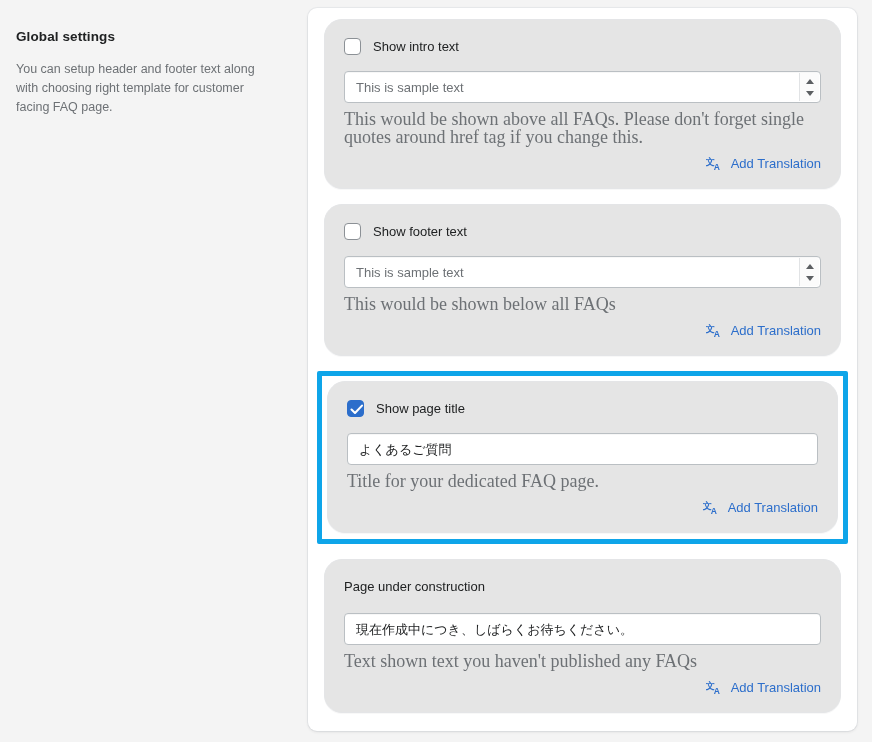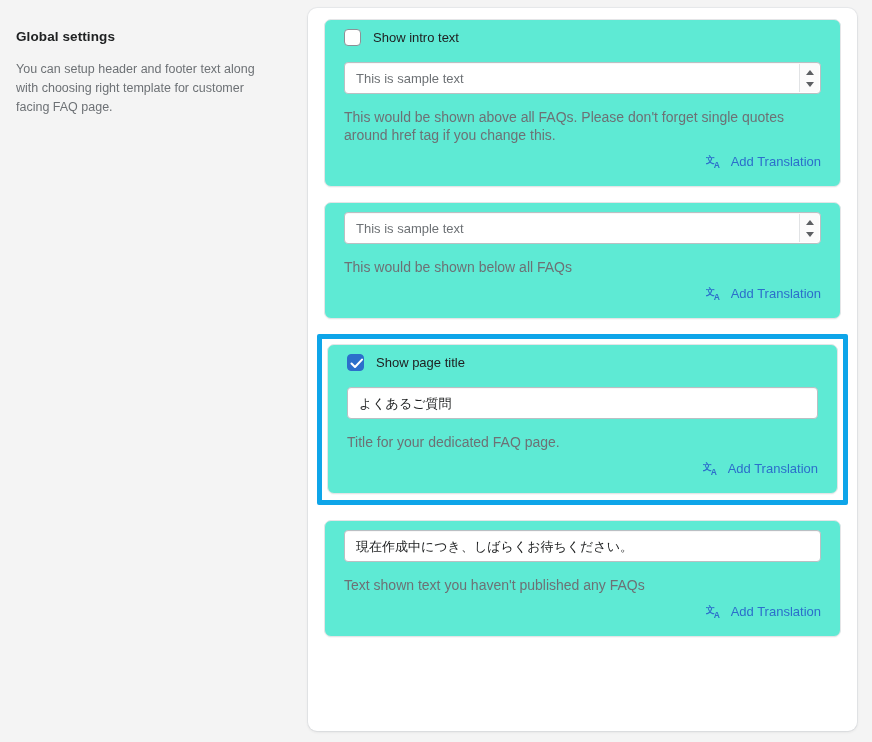--- a/index.html
+++ b/index.html
@@ -52,25 +52,25 @@
   }
 
   #cards {
     position: absolute;
     left: 16px;
     top: 11px;
     width: 517px;
   }
 
   .card {
-    background: #5eead4;
+    background: #e5e5e5;
     border: 1px solid #e4e5e7;
-    border-radius: 7px;
-    box-sizing: border-box;
-    padding: 9px 19px 16px 19px;
+    border-radius: 18px;
+    box-sizing: border-box;
+    padding: 18px 19px 16px 19px;
     margin-bottom: 15px;
     box-shadow: 0 1px 0 rgba(22,29,37,0.03);
   }
   .card.last { margin-bottom: 0; }
 
   
   #highlight-wrap {
     border: 5px solid #0ea5e9;
     border-radius: 2px;
     padding: 5px 5px 6px 5px;
@@ -157,24 +157,25 @@
   .tri-up, .tri-dn {
     width: 0; height: 0;
     border-left: 4.5px solid transparent;
     border-right: 4.5px solid transparent;
   }
   .tri-up { border-bottom: 5px solid #5c5f62; margin-bottom: 7px; }
   .tri-dn { border-top: 5px solid #5c5f62; }
 
   
   .help {
-    font-size: 14px;
+    font-size: 18px;
     color: #6d7175;
     line-height: 18px;
-    margin-top: 14px;
+    margin-top: 7px;
+    font-family: Liberation Serif, serif;
   }
 
   
   .trans-row {
     display: flex;
     align-items: center;
     justify-content: flex-end;
     margin-top: 9px;
   }
   .trans-icon { flex: 0 0 auto; display: block; }
@@ -214,20 +215,26 @@
       <div class="trans-row">
         <svg class="trans-icon" width="17" height="17" viewBox="0 0 20 20">
           <text x="-0.5" y="12" font-family="'DejaVu Sans',sans-serif" font-size="11" font-weight="bold" fill="#2c6ecb">文</text>
           <text x="9" y="18" font-family="'Liberation Sans',sans-serif" font-size="10" font-weight="bold" fill="#2c6ecb">A</text>
         </svg>
         <span class="trans-text">Add Translation</span>
       </div>
     </div>
 
     <div class="card">
+      <div class="check-row">
+        <span class="cbox">
+          
+        </span>
+        <span class="check-label">Show footer text</span>
+      </div>
       <div class="field">
         <span class="val placeholder">This is sample text</span>
         <span class="spinner">
           <span class="tri-up"></span>
           <span class="tri-dn"></span>
         </span>
       </div>
       <div class="help">This would be shown below all FAQs</div>
       <div class="trans-row">
         <svg class="trans-icon" width="17" height="17" viewBox="0 0 20 20">
@@ -256,20 +263,21 @@
           <svg class="trans-icon" width="17" height="17" viewBox="0 0 20 20">
             <text x="-0.5" y="12" font-family="'DejaVu Sans',sans-serif" font-size="11" font-weight="bold" fill="#2c6ecb">文</text>
             <text x="9" y="18" font-family="'Liberation Sans',sans-serif" font-size="10" font-weight="bold" fill="#2c6ecb">A</text>
           </svg>
           <span class="trans-text">Add Translation</span>
         </div>
       </div>
     </div>
 
     <div class="card last">
+      <div class="plain-label">Page under construction</div>
       <div class="field">
         <span class="val">現在作成中につき、しばらくお待ちください。</span>
       </div>
       <div class="help">Text shown text you haven't published any FAQs</div>
       <div class="trans-row">
         <svg class="trans-icon" width="17" height="17" viewBox="0 0 20 20">
           <text x="-0.5" y="12" font-family="'DejaVu Sans',sans-serif" font-size="11" font-weight="bold" fill="#2c6ecb">文</text>
           <text x="9" y="18" font-family="'Liberation Sans',sans-serif" font-size="10" font-weight="bold" fill="#2c6ecb">A</text>
         </svg>
         <span class="trans-text">Add Translation</span>

